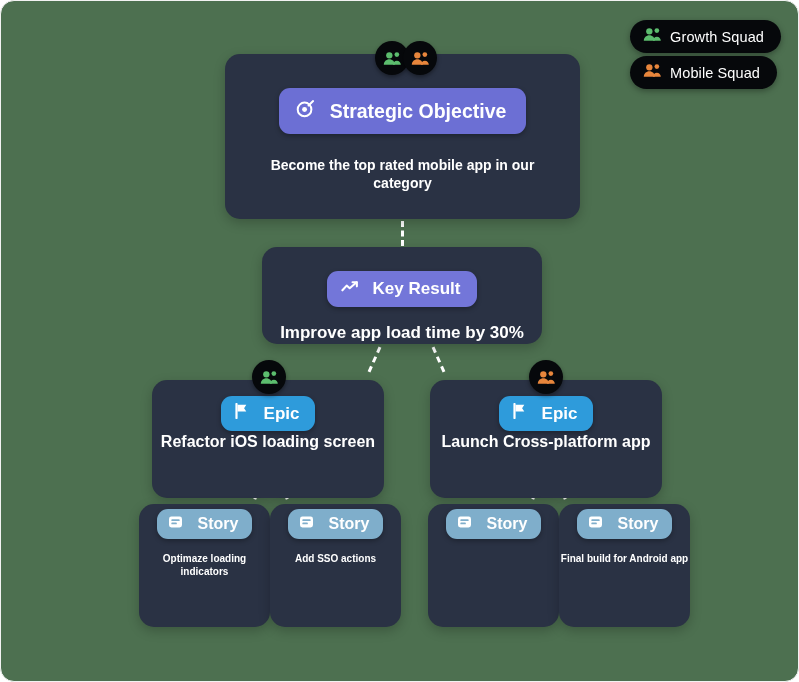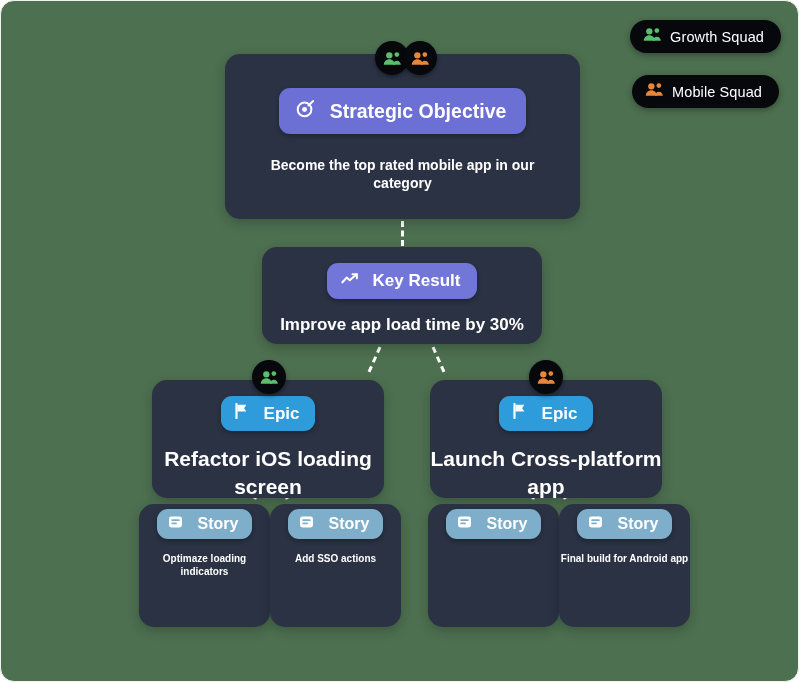--- a/index.html
+++ b/index.html
@@ -21,22 +21,22 @@
     overflow: hidden;
   }
 
   
   .legend {
     position: absolute;
     top: 19px;
     right: 17px;
     display: flex;
     flex-direction: column;
-    gap: 22px;
-    align-items: center;
+    gap: 3px;
+    align-items: flex-start;
     z-index: 40;
   }
   .legend-chip {
     display: flex;
     align-items: center;
     gap: 8px;
     background: #06080b;
     border-radius: 999px;
     padding: 7px 17px 7px 13px;
     box-shadow: 0 2px 6px rgba(0,0,0,.35);
@@ -91,20 +91,21 @@
   #card-objective .card-title {
     font-size: 14px;
     margin-top: 22px;
     width: 300px;
   }
 
   
   #card-keyresult {
     left: 261px; top: 246px; width: 280px; height: 97px;
     padding-top: 16px;
+    justify-content: flex-end;
   }
   #card-keyresult .badge {
     font-size: 17px;
     padding: 8px 17px 8px 14px;
     background: #7376d9;
   }
   #card-keyresult .card-title {
     font-size: 17px;
     margin-top: 15px;
   }
@@ -112,22 +113,21 @@
   
   .epic-card { width: 232px; height: 118px; top: 379px; padding-top: 16px; }
   #card-epic-1 { left: 151px; }
   #card-epic-2 { left: 429px; }
   .epic-card .badge {
     font-size: 17px;
     padding: 7px 16px 7px 13px;
     background: #2e9bdb;
   }
   .epic-card .card-title {
-    font-size: 21px;
-    margin-top: 14px;
+    font-size: 16px;
   }
 
   
   .story-card { width: 131px; height: 123px; top: 503px; padding-top: 5px; }
   #card-story-1 { left: 138px; }
   #card-story-2 { left: 269px; }
   #card-story-3 { left: 427px; }
   #card-story-4 { left: 558px; }
   .story-card .badge {
     font-size: 16px;

